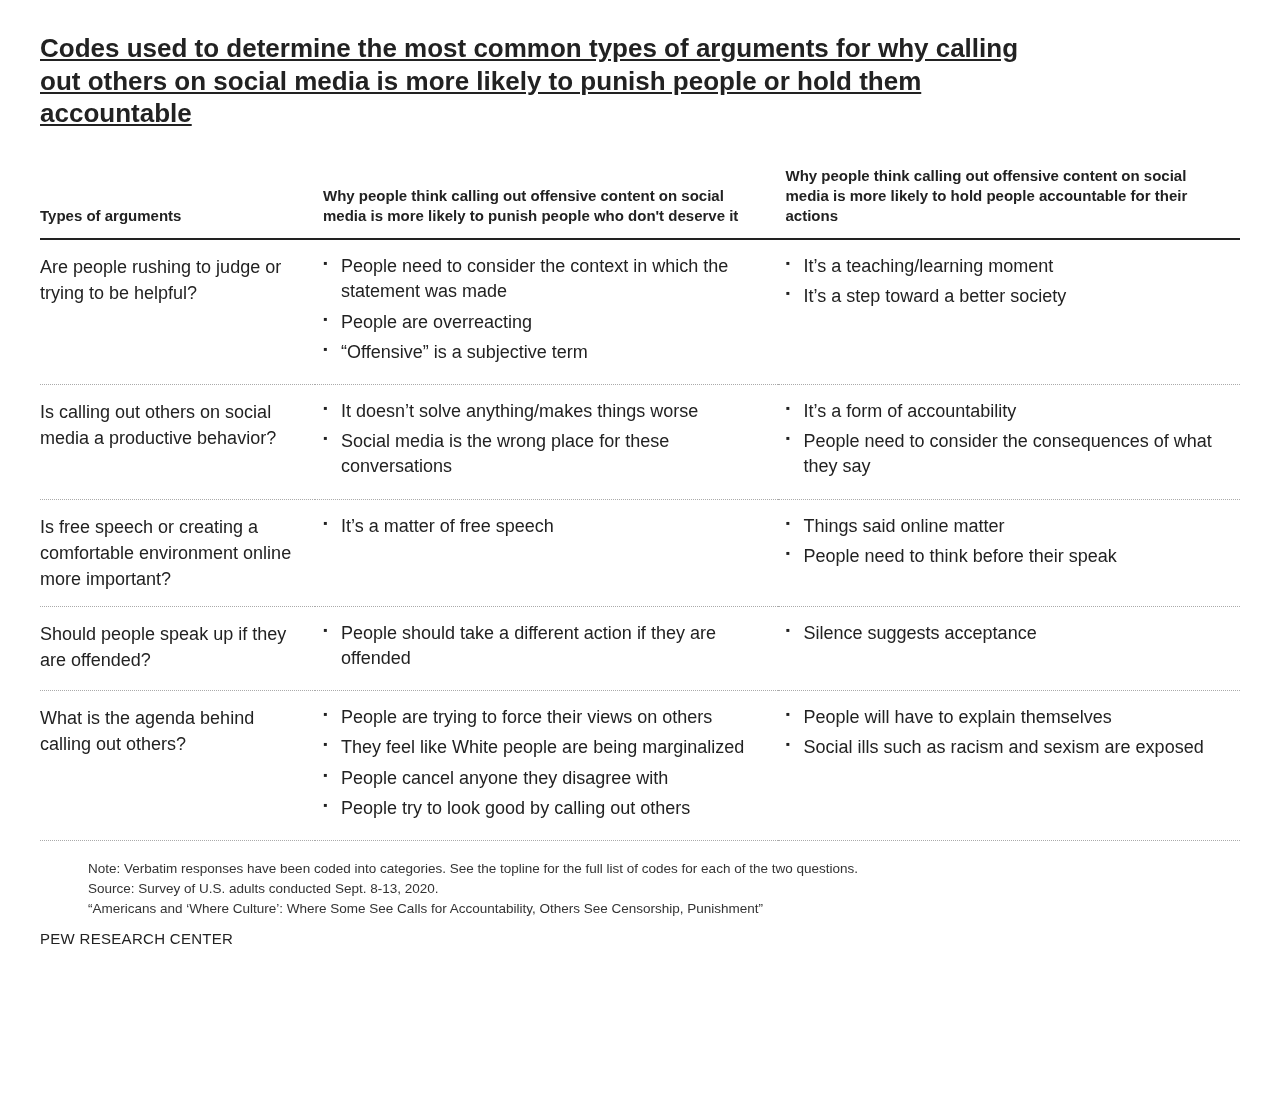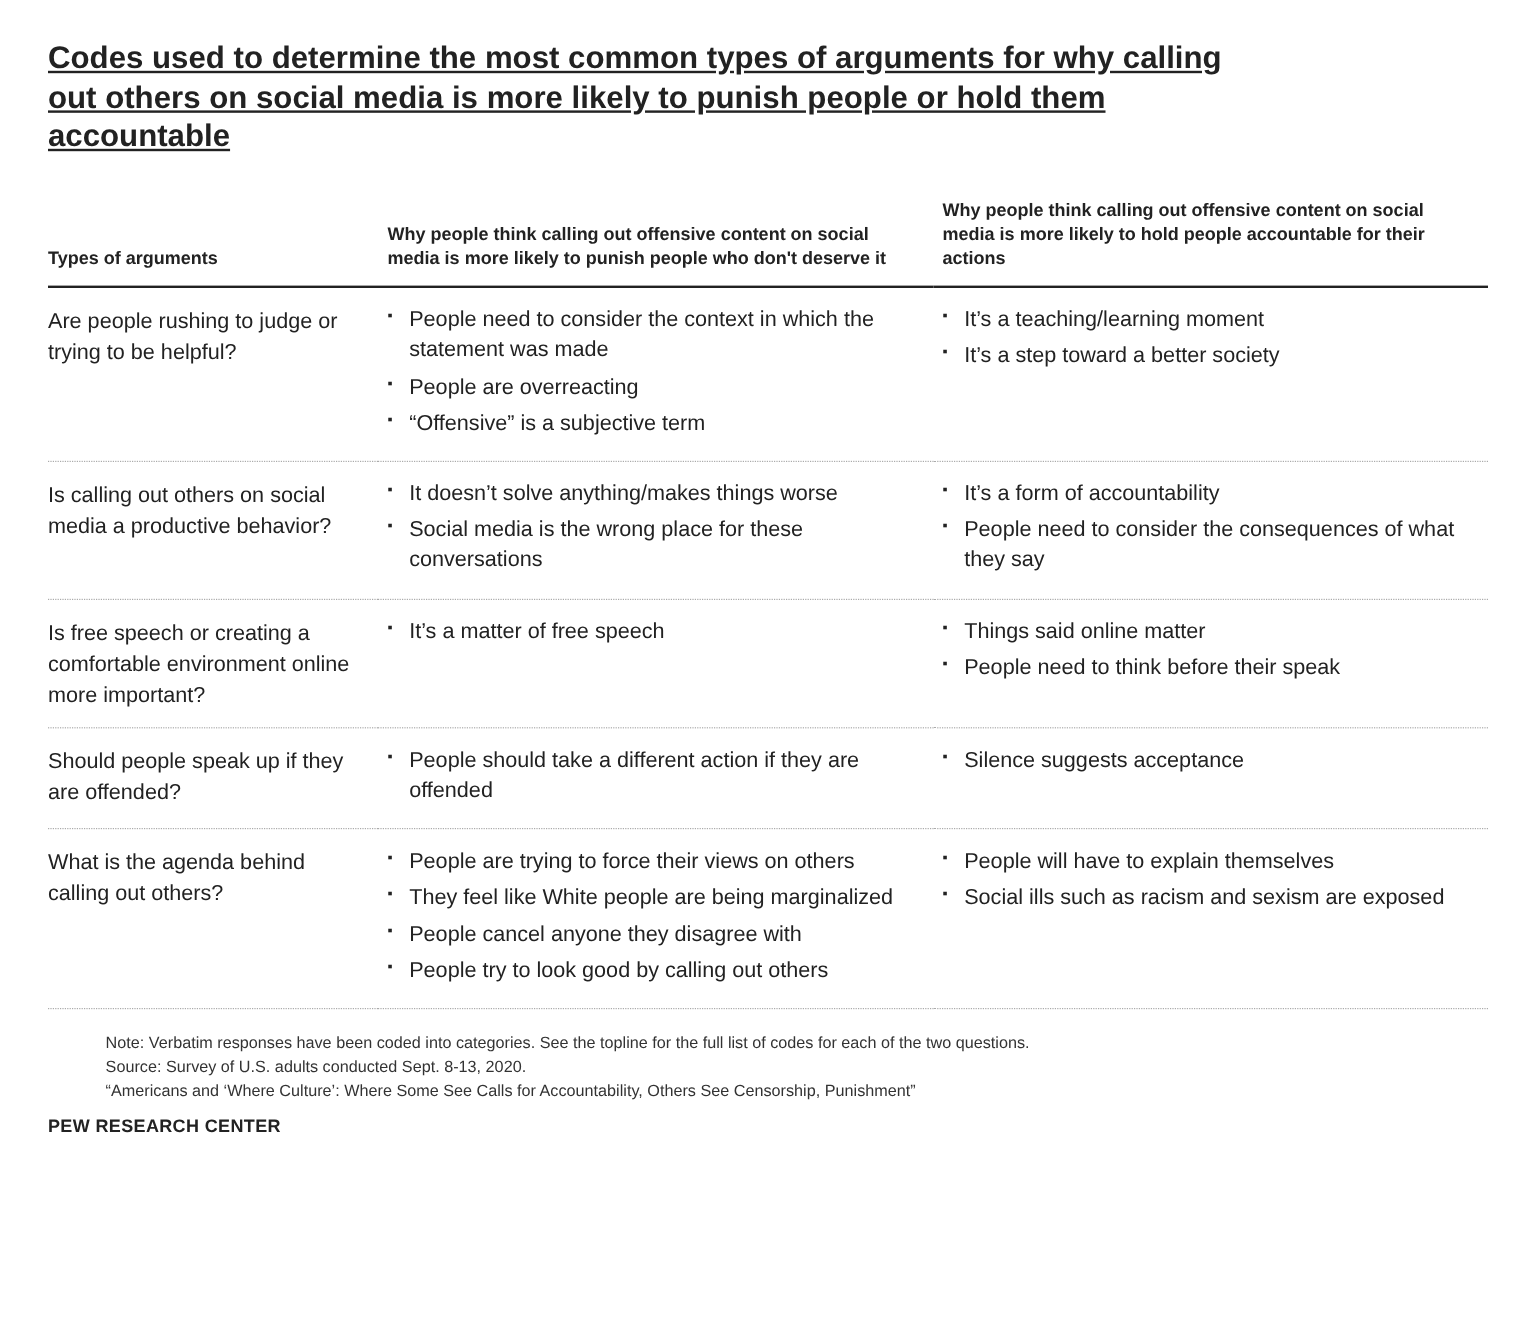--- a/index.html
+++ b/index.html
@@ -76,21 +76,21 @@
     .note-section {
       margin-top: 18px;
       font-size: 13.5px;
       color: #333;
       line-height: 1.5;
       margin-left: 48px;
     }
     .pew-logo {
       margin-top: 10px;
       font-size: 15px;
-      font-weight: 700;
+      font-weight: 400;
       color: #222;
       letter-spacing: 0.02em;
     }
   </style>
 </head>
 <body>
 
 <h1 class="main-title">Codes used to determine the most common types of arguments for why calling out others on social media is more likely to punish people or hold them accountable</h1>
 
 <table>

